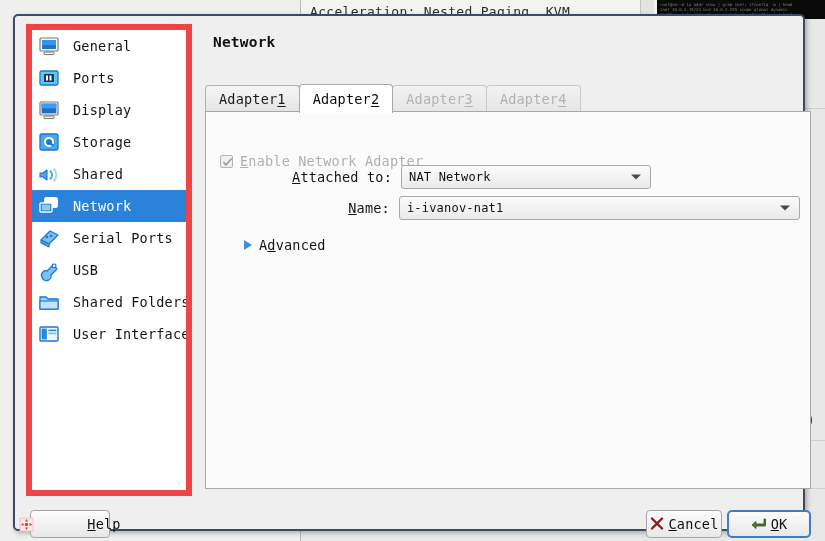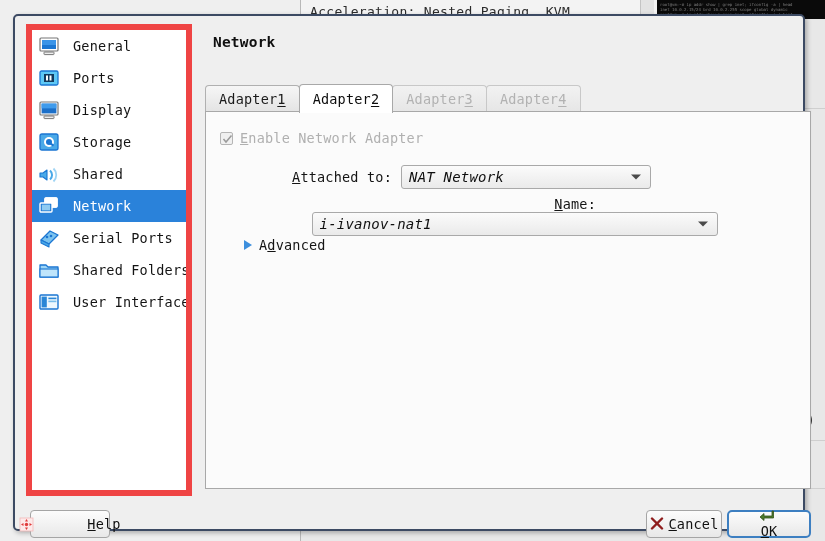--- a/index.html
+++ b/index.html
@@ -223,21 +223,21 @@
     background: #fbfbfb;
     border: 1px solid #a8a8a8;
     box-sizing: border-box;
     z-index: 2;
   }
 
   
   .form-checkbox-row {
     position: absolute;
     left: 14px;
-    top: 18px;
+    top: 41px;
     display: flex;
     align-items: center;
   }
   .chk {
     width: 13px;
     height: 13px;
     border: 1px solid #b5b5b5;
     background: #f0f0f0;
     border-radius: 2px;
     position: relative;
@@ -269,27 +269,26 @@
     height: 24px;
     background: linear-gradient(to bottom, #fbfbfb 0%, #eaeaea 100%);
     border: 1px solid #a9a9a9;
     border-radius: 3px;
     box-sizing: border-box;
     display: flex;
     align-items: center;
     position: relative;
   }
   .combo .combo-text {
-    font-size: 14px;
+    font-size: 12px;
     color: #0f0f0f;
     padding-left: 7px;
     white-space: nowrap;
     overflow: hidden;
     letter-spacing: 0.2px;
-    font-style: italic;
   }
   .combo .combo-arrow {
     position: absolute;
     right: 9px;
     top: 50%;
     transform: translateY(-50%);
     width: 0; height: 0;
     border-left: 5px solid transparent;
     border-right: 5px solid transparent;
     border-top: 5px solid #4a4a4a;
@@ -336,21 +335,21 @@
     margin-right: 5px;
     display: flex;
     align-items: center;
   }
   .btn.focus {
     border: 2px solid #3d7fc1;
     border-radius: 5px;
   }
   .btn-help { left: 15px; top: 494px; width: 80px; gap: 48px; }
   .btn-cancel { left: 631px; top: 494px; width: 76px; }
-  .btn-ok { left: 712px; top: 494px; width: 84px; flex-direction: column; }
+  .btn-ok { left: 712px; top: 494px; width: 84px; }
 </style>
 </head>
 <body>
 
 <div id="root">
 
   <div class="bg-layer">
     <div class="bg-panel-left"></div>
     <div class="bg-panel-right"></div>
     <div class="bg-divider"></div>
@@ -453,20 +452,29 @@
           <svg width="26" height="26" viewBox="0 0 26 26">
             <path d="M5 15 L14 6 L22 10 L13 19 Z" fill="#7cc3ef" stroke="#1b76d2" stroke-width="1.3" stroke-linejoin="round"></path>
             <path d="M5 15 L13 19 L13 22 L5 18 Z" fill="#4aa9e8" stroke="#1b76d2" stroke-width="1.1" stroke-linejoin="round"></path>
             <circle cx="11" cy="12" r="1.3" fill="#1b76d2"></circle>
             <circle cx="15" cy="11" r="1.3" fill="#1b76d2"></circle>
           </svg>
         </span>
         <span class="side-label">Serial Ports</span>
       </div>
 
+      <div class="side-item">
+        <span class="side-icon">
+          <svg width="26" height="26" viewBox="0 0 26 26">
+            <path d="M6 20 A4.2 4.2 0 0 1 11 14 L17 8 L21 12 L15 18 A4.2 4.2 0 0 1 6 20 Z" fill="#7cc3ef" stroke="#1b76d2" stroke-width="1.3" stroke-linejoin="round"></path>
+            <rect x="16.4" y="7.2" width="3.4" height="3.4" fill="#d8eefb" stroke="#1b76d2" stroke-width="1"></rect>
+          </svg>
+        </span>
+        <span class="side-label">USB</span>
+      </div>
 
       <div class="side-item">
         <span class="side-icon">
           <svg width="26" height="26" viewBox="0 0 26 26">
             <path d="M4 8 L10 8 L12 10 L22 10 L22 20 L4 20 Z" fill="#9ed6f7" stroke="#1b76d2" stroke-width="1.3" stroke-linejoin="round"></path>
             <rect x="4" y="12" width="18" height="8" fill="#bfe5fb" stroke="#1b76d2" stroke-width="1.1"></rect>
           </svg>
         </span>
         <span class="side-label">Shared Folders</span>
       </div>
@@ -520,21 +528,21 @@
         </div>
 
         <div class="field-row" style="left:14px; top:53px; width:580px;">
           <span class="field-label" style="width:172px;"><u>A</u><span>ttached to:</span></span>
           <span class="combo" style="width:250px; margin-left:9px;">
             <span class="combo-text">NAT Network</span>
             <span class="combo-arrow"></span>
           </span>
         </div>
 
-        <div class="field-row" style="left:14px; top:84px; width:580px;flex-direction:column;">
+        <div class="field-row" style="left:14px; top:84px; width:580px;">
           <span class="field-label" style="width:172px;"><u>N</u><span>ame:</span></span>
           <span class="combo" style="width:406px; margin-left:9px;">
             <span class="combo-text">i-ivanov-nat1</span>
             <span class="combo-arrow"></span>
           </span>
         </div>
 
         <div class="advanced-row">
           <span class="adv-tri"></span>
           <span class="adv-label"><span>A</span><u>d</u><span>vanced</span></span>

